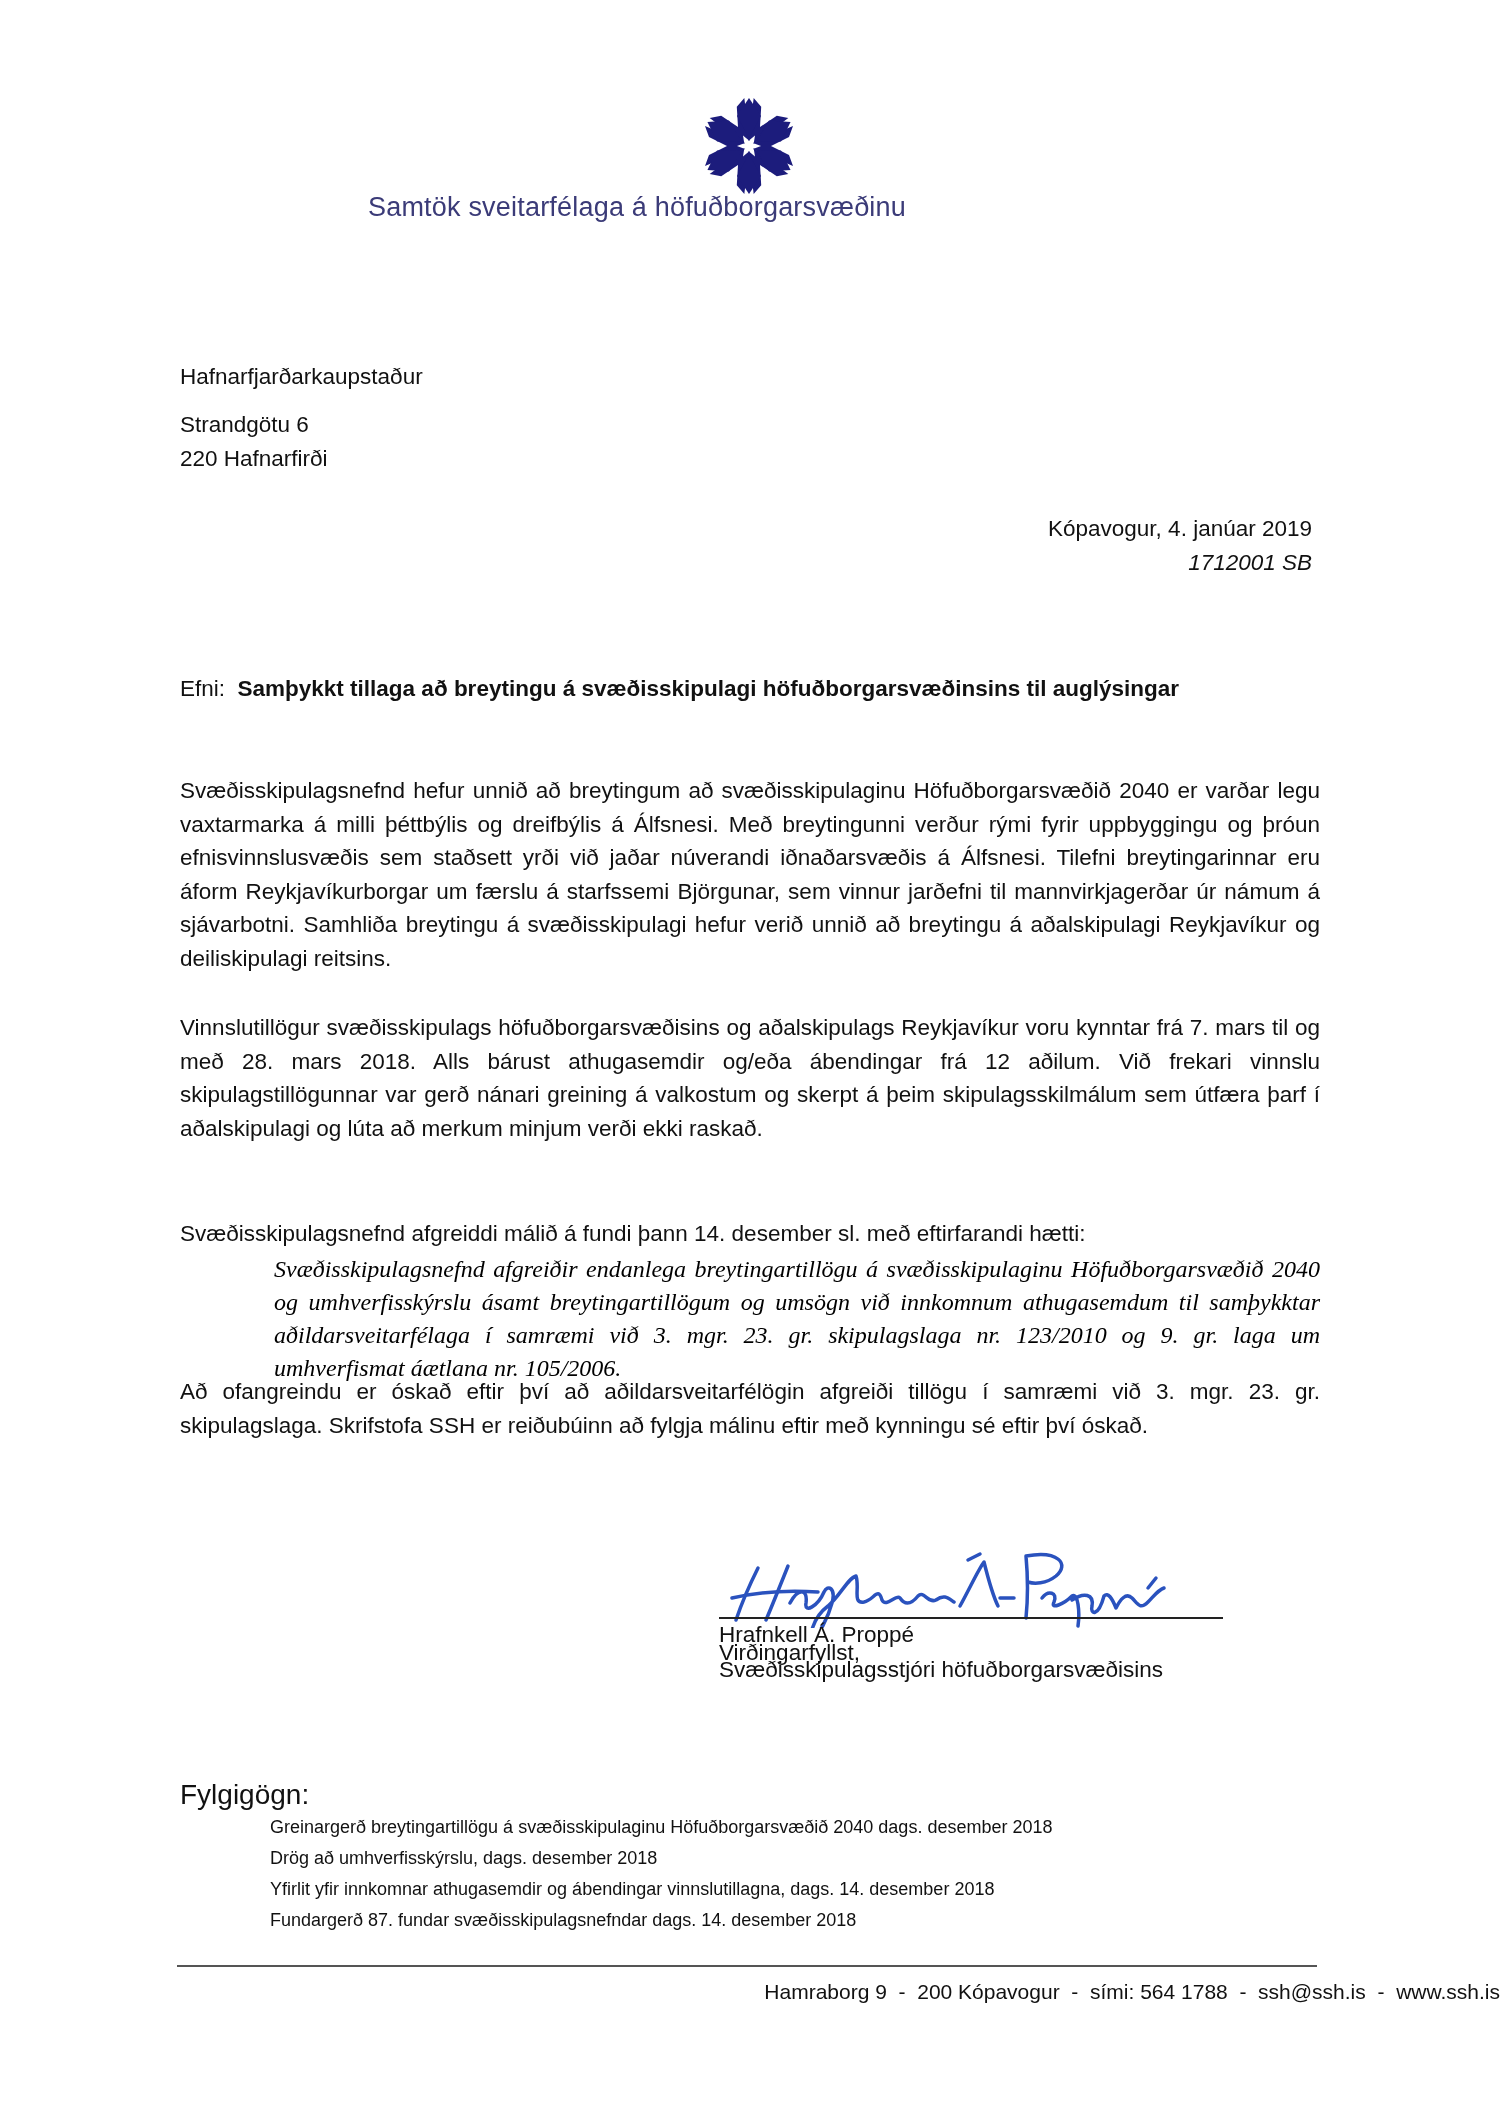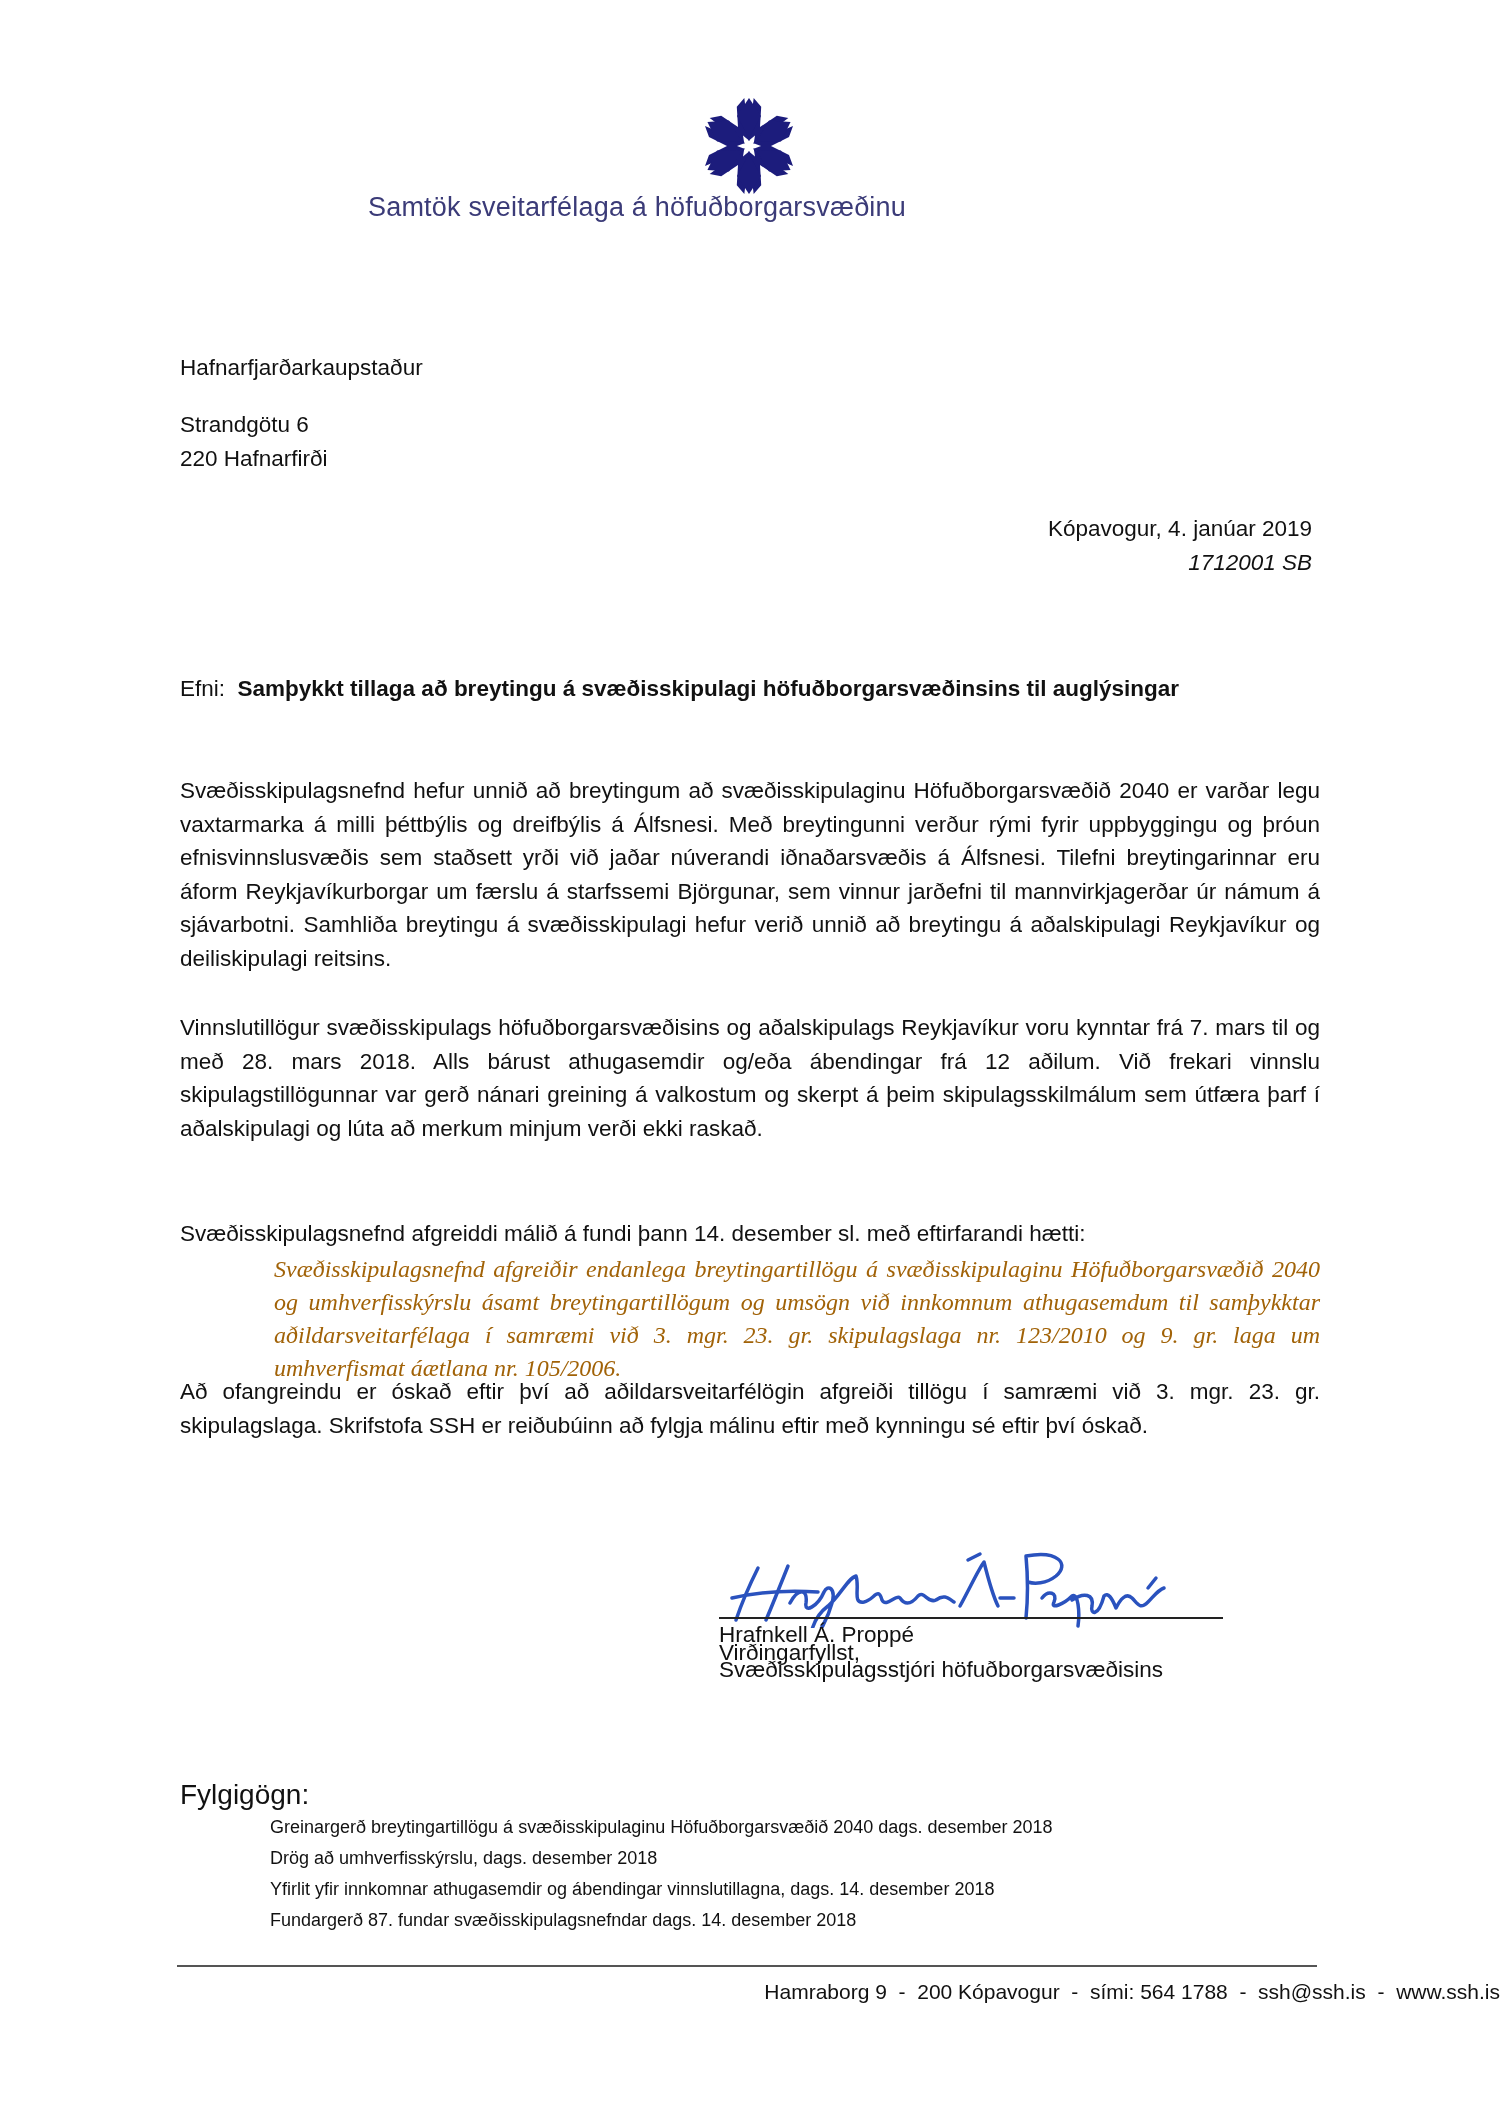--- a/index.html
+++ b/index.html
@@ -39,21 +39,21 @@
       letter-spacing: 0.2px;
       padding-left: 46px;
       box-sizing: border-box;
     }
     .text {
       position: absolute;
       font-size: 22.5px;
       line-height: 34px;
       white-space: nowrap;
     }
-    .recipient { left: 180px; top: 351px; }
+    .recipient { left: 180px; top: 360px; }
     .street { left: 180px; top: 408px; }
     .city { left: 180px; top: 442px; }
     .dateline {
       right: 188px;
       top: 512px;
       text-align: right;
     }
     .ref {
       right: 188px;
       top: 546px;
@@ -77,21 +77,21 @@
     .para4 { top: 1375px; }
 
     .quote {
       display: block;
       margin-left: 94px;
       font-family: "Liberation Serif", "DejaVu Serif", serif;
       font-style: italic;
       font-size: 24px;
       line-height: 33px;
       text-align: justify;
-      color: #a16207;
+      color: #000000;
       margin-top: 2px;
     }
 
     .closing { left: 719px; top: 1600px; margin-top: 36px; }
     .signature {
       position: absolute;
       left: 728px;
       top: 1548px;
       width: 520px;
       height: 80px;

